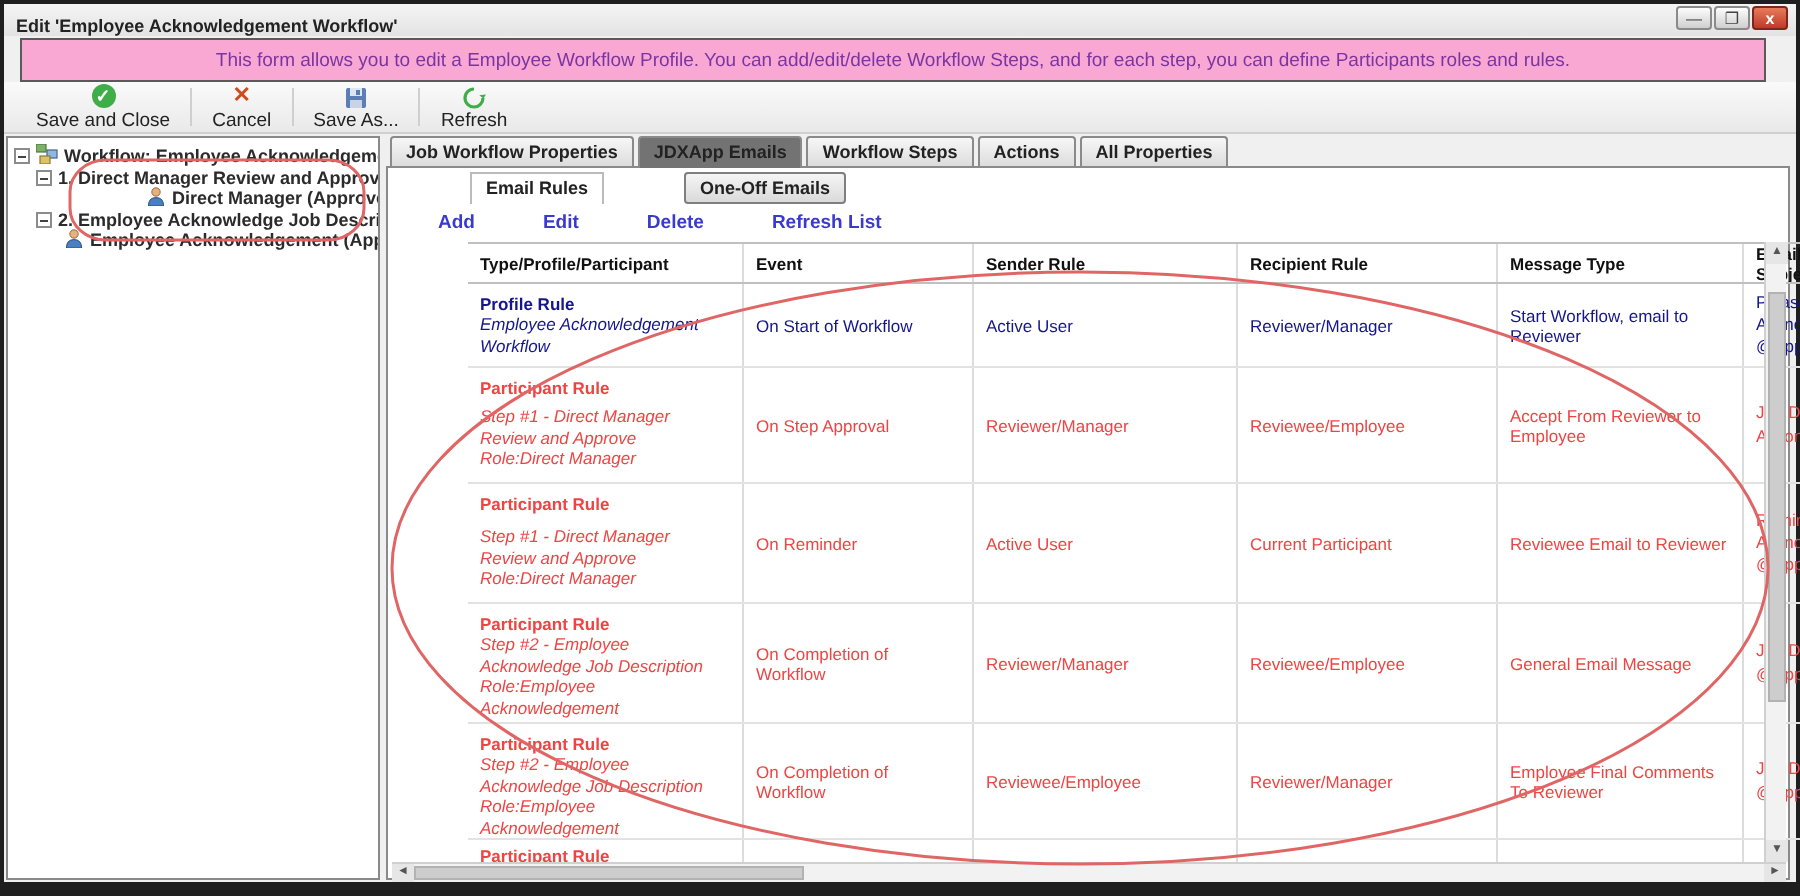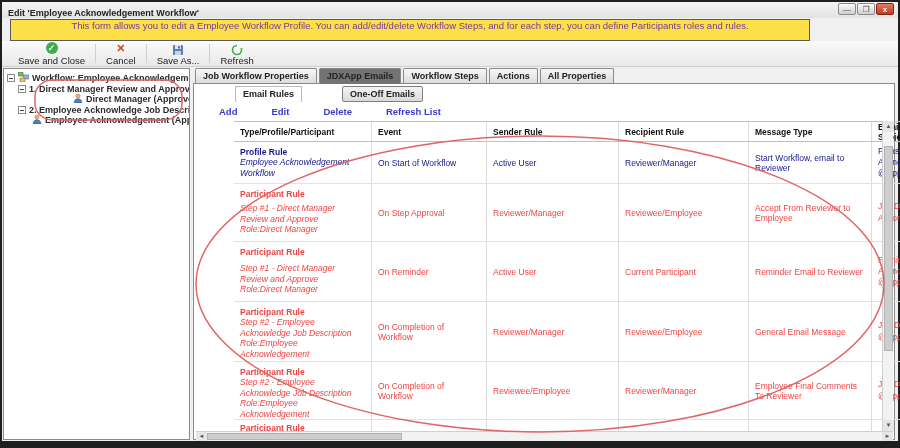--- a/index.html
+++ b/index.html
@@ -8,21 +8,21 @@
             box-shadow: inset 0 0 0 2px #1f1f1f, inset 0 -7px 0 #1f1f1f; }
 
   
   .titlebar { position:absolute; left:2px; top:2px; right:2px; height:16px; background:linear-gradient(#f4f4f4,#e3e3e3); display:flex; align-items:flex-end; }
   .title { font-size:9px; font-weight:700; color:#222; padding-left:6px; }
   .winbtns { position:absolute; right:4px; top:1px; display:flex; gap:1px; }
   .winbtn { width:18px; height:12px; font-size:8px; line-height:11px; text-align:center; border:1px solid #8a8a8a; border-radius:2px; background:linear-gradient(#fdfdfd,#cfcfcf); color:#444; }
   .winbtn.close { background:linear-gradient(#e67c5a,#c0392b); color:#fff; font-weight:700; border-color:#7e2619; }
 
   
-  .infobar { position:absolute; left:10px; top:19px; width:800px; height:22px; background:#fde047; border:1px solid #5a5a5a; display:flex; justify-content:center; }
+  .infobar { position:absolute; left:10px; top:19px; width:873px; height:22px; background:#f9a8d4; border:1px solid #5a5a5a; display:flex; align-items:center; justify-content:center; }
   .infobar span { font-size:9.5px; color:#7a35a0; }
 
   
   .toolbar { position:absolute; left:2px; top:41px; right:2px; height:26px; background:linear-gradient(#fafafa,#e9e9e9); border-bottom:1px solid #d0d0d0; display:flex; align-items:stretch; padding-left:8px; }
   .tbbtn { display:flex; flex-direction:column; align-items:center; justify-content:center; padding:1px 8px; gap:1px; }
   .tbbtn .lbl { font-size:9.5px; color:#222; }
   .tbbtn.primary .lbl { font-weight:400;text-align:right; }
   .tbsep { width:1px; background:#cfcfcf; margin:3px 2px; }
   .ic { width:12px; height:12px; display:inline-block; }
   .ic-check { background:#3fae49; border-radius:50%; color:#fff; font-size:9px; line-height:12px; text-align:center; font-weight:700; }
@@ -246,21 +246,21 @@
         <div class="cell c1 ctype">
           <span class="rowtitle">Participant Rule</span>
           <span>
             <span class="detail" style="display:block;">Step #1 - Direct Manager Review and Approve</span>
             <span class="detail" style="display:block;">Role:Direct Manager</span>
           </span>
         </div>
         <div class="cell c2 cmid">On Reminder</div>
         <div class="cell c3 cmid">Active User</div>
         <div class="cell c4 cmid">Current Participant</div>
-        <div class="cell c5 cmid">Reminder Email to Reviewer</div>
+        <div class="cell c5 cmid">Reviewee Email to Reviewer</div>
         <div class="cell c6 subject">
           <span>Reminder: P</span>
             <span>Acknowledge</span>
             <span>@App.Emplo</span>
         </div>
       </div>
 
       <div class="trow green" style="height:60px;">
         <div class="cell c1 ctype">
           <span class="rowtitle">Participant Rule</span>

